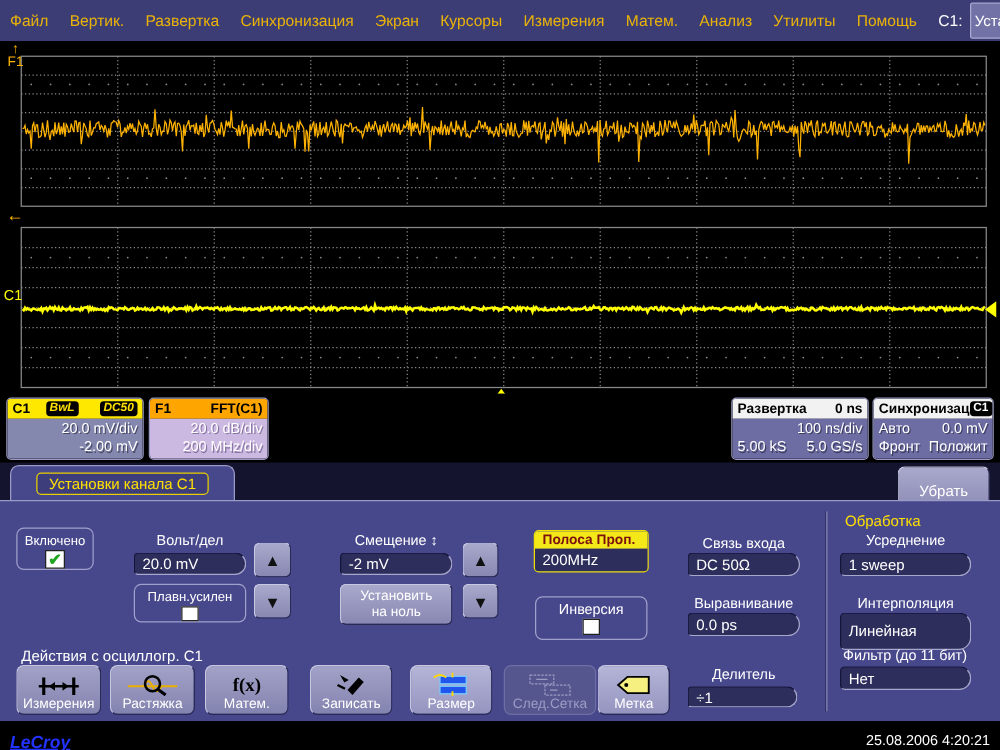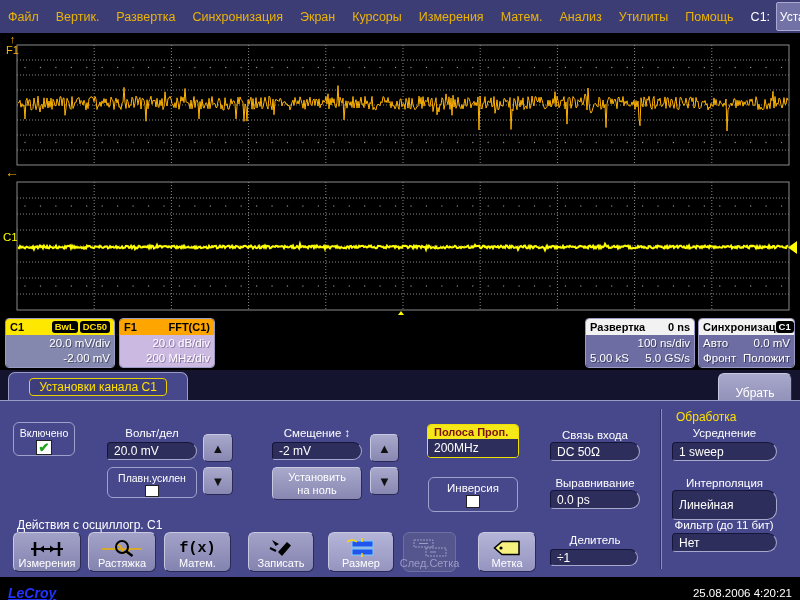--- a/index.html
+++ b/index.html
@@ -43,21 +43,21 @@
   #c1box .body { background:#8487ae; }
   #f1box { left:119px; width:96px; }
   #f1box .hdr { background:#ffa500; justify-content:space-between; }
   #f1box .body { background:#ccb9e2; text-shadow:1px 1px 0 rgba(90,70,120,.6); }
   #tbbox { left:585px; width:110px; }
   #tbbox .hdr { background:#f2f2f2; justify-content:space-between; }
   #tbbox .body { background:#6d6da4; }
   #trgbox { left:698px; width:97px; }
   #trgbox .hdr { background:#f2f2f2; justify-content:space-between; }
   #trgbox .body { background:#6d6da4; }
-  .hdr-badges { display:flex; gap:2px; }
+  .hdr-badges { display:flex; gap:17px;font-style:italic; }
 
   
   .tabrow { position:absolute; left:0; top:370px; width:800px; height:30px; background:#14142e; }
   .tab { position:absolute; left:8px; top:2px; width:180px; height:28px; background:#47478c;
     border:1px solid #9a9ac8; border-bottom:none; border-radius:7px 7px 0 0;
     display:flex; align-items:center; justify-content:center; }
   .tab-label { color:#ffe000; font-size:12px; border:1px solid #e8cf00; border-radius:4px;
     padding:1px 9px; background:#3d3d7c; white-space:nowrap; }
   .close-btn { position:absolute; right:8px; top:3px; width:74px; height:40px;
     border-radius:6px; color:#fff; font-size:12px;
@@ -98,21 +98,21 @@
 
   .abtn { position:absolute; top:131px; height:40px;
     background:linear-gradient(#a2a2c8,#8383b0);
     border:1px solid #c8c8e0; border-right-color:#2a2a55; border-bottom-color:#2a2a55;
     border-radius:6px; display:flex; flex-direction:column; align-items:center;
     justify-content:flex-end; padding-bottom:2px; }
   .abtn .albl { color:#fff; font-size:11px; line-height:12px; white-space:nowrap; }
   .abtn.disabled { background:#56568f; border-color:#6e6ea5; }
   .abtn.disabled .albl { color:#9b9bc4; }
   .abtn.lit { background:linear-gradient(#b5b5d8,#9494c0); }
-  .fx { color:#000; font-weight:bold; font-size:15px; line-height:16px; font-family:Liberation Mono, monospace; }
+  .fx { color:#000; font-weight:bold; font-size:15px; line-height:16px; font-family:Liberation Serif, serif; }
 
   
   .statusbar { position:absolute; left:0; top:577px; width:800px; height:23px; background:#000;
     display:flex; align-items:center; justify-content:space-between; padding:16px 8px; }
   .logo { color:#2233ff; font-size:14px; font-weight:bold; text-decoration:underline; font-style:italic; }
   .datetime { color:#fff; font-size:11.5px; }
 </style>
 </head>
 <body>
 
@@ -535,21 +535,21 @@
     <div class="abtn lit" style="left:328px; width:66px;">
       <svg width="32" height="19" viewBox="0 0 32 19">
         <rect x="7" y="3" width="21" height="6" fill="#2255ee" stroke="#77ccff"></rect>
         <rect x="7" y="11" width="21" height="6" fill="#2255ee" stroke="#77ccff"></rect>
         <path d="M2 4 q5 -4 10 0" stroke="#ffd700" stroke-width="1.5" fill="none"></path>
         <path d="M17 0 v4 M17 15 v4" stroke="#ffd700" stroke-width="1.5"></path>
       </svg>
       <span class="albl">Размер</span>
     </div>
 
-    <div class="abtn disabled" style="left:403px; width:53px;">
+    <div class="abtn disabled" style="left:403px; width:74px;">
       <svg width="34" height="18" viewBox="0 0 34 18">
         <rect x="1" y="1" width="19" height="7" fill="none" stroke="#9b9bc4" stroke-dasharray="2 1"></rect>
         <rect x="13" y="9" width="20" height="8" fill="none" stroke="#9b9bc4" stroke-dasharray="2 1"></rect>
         <path d="M6 4.5 h9 M23 13 h-6" stroke="#9b9bc4"></path>
       </svg>
       <span class="albl">След.Сетка</span>
     </div>
 
     <div class="abtn lit" style="left:478px; width:58px;">
       <svg width="28" height="17" viewBox="0 0 28 17">

